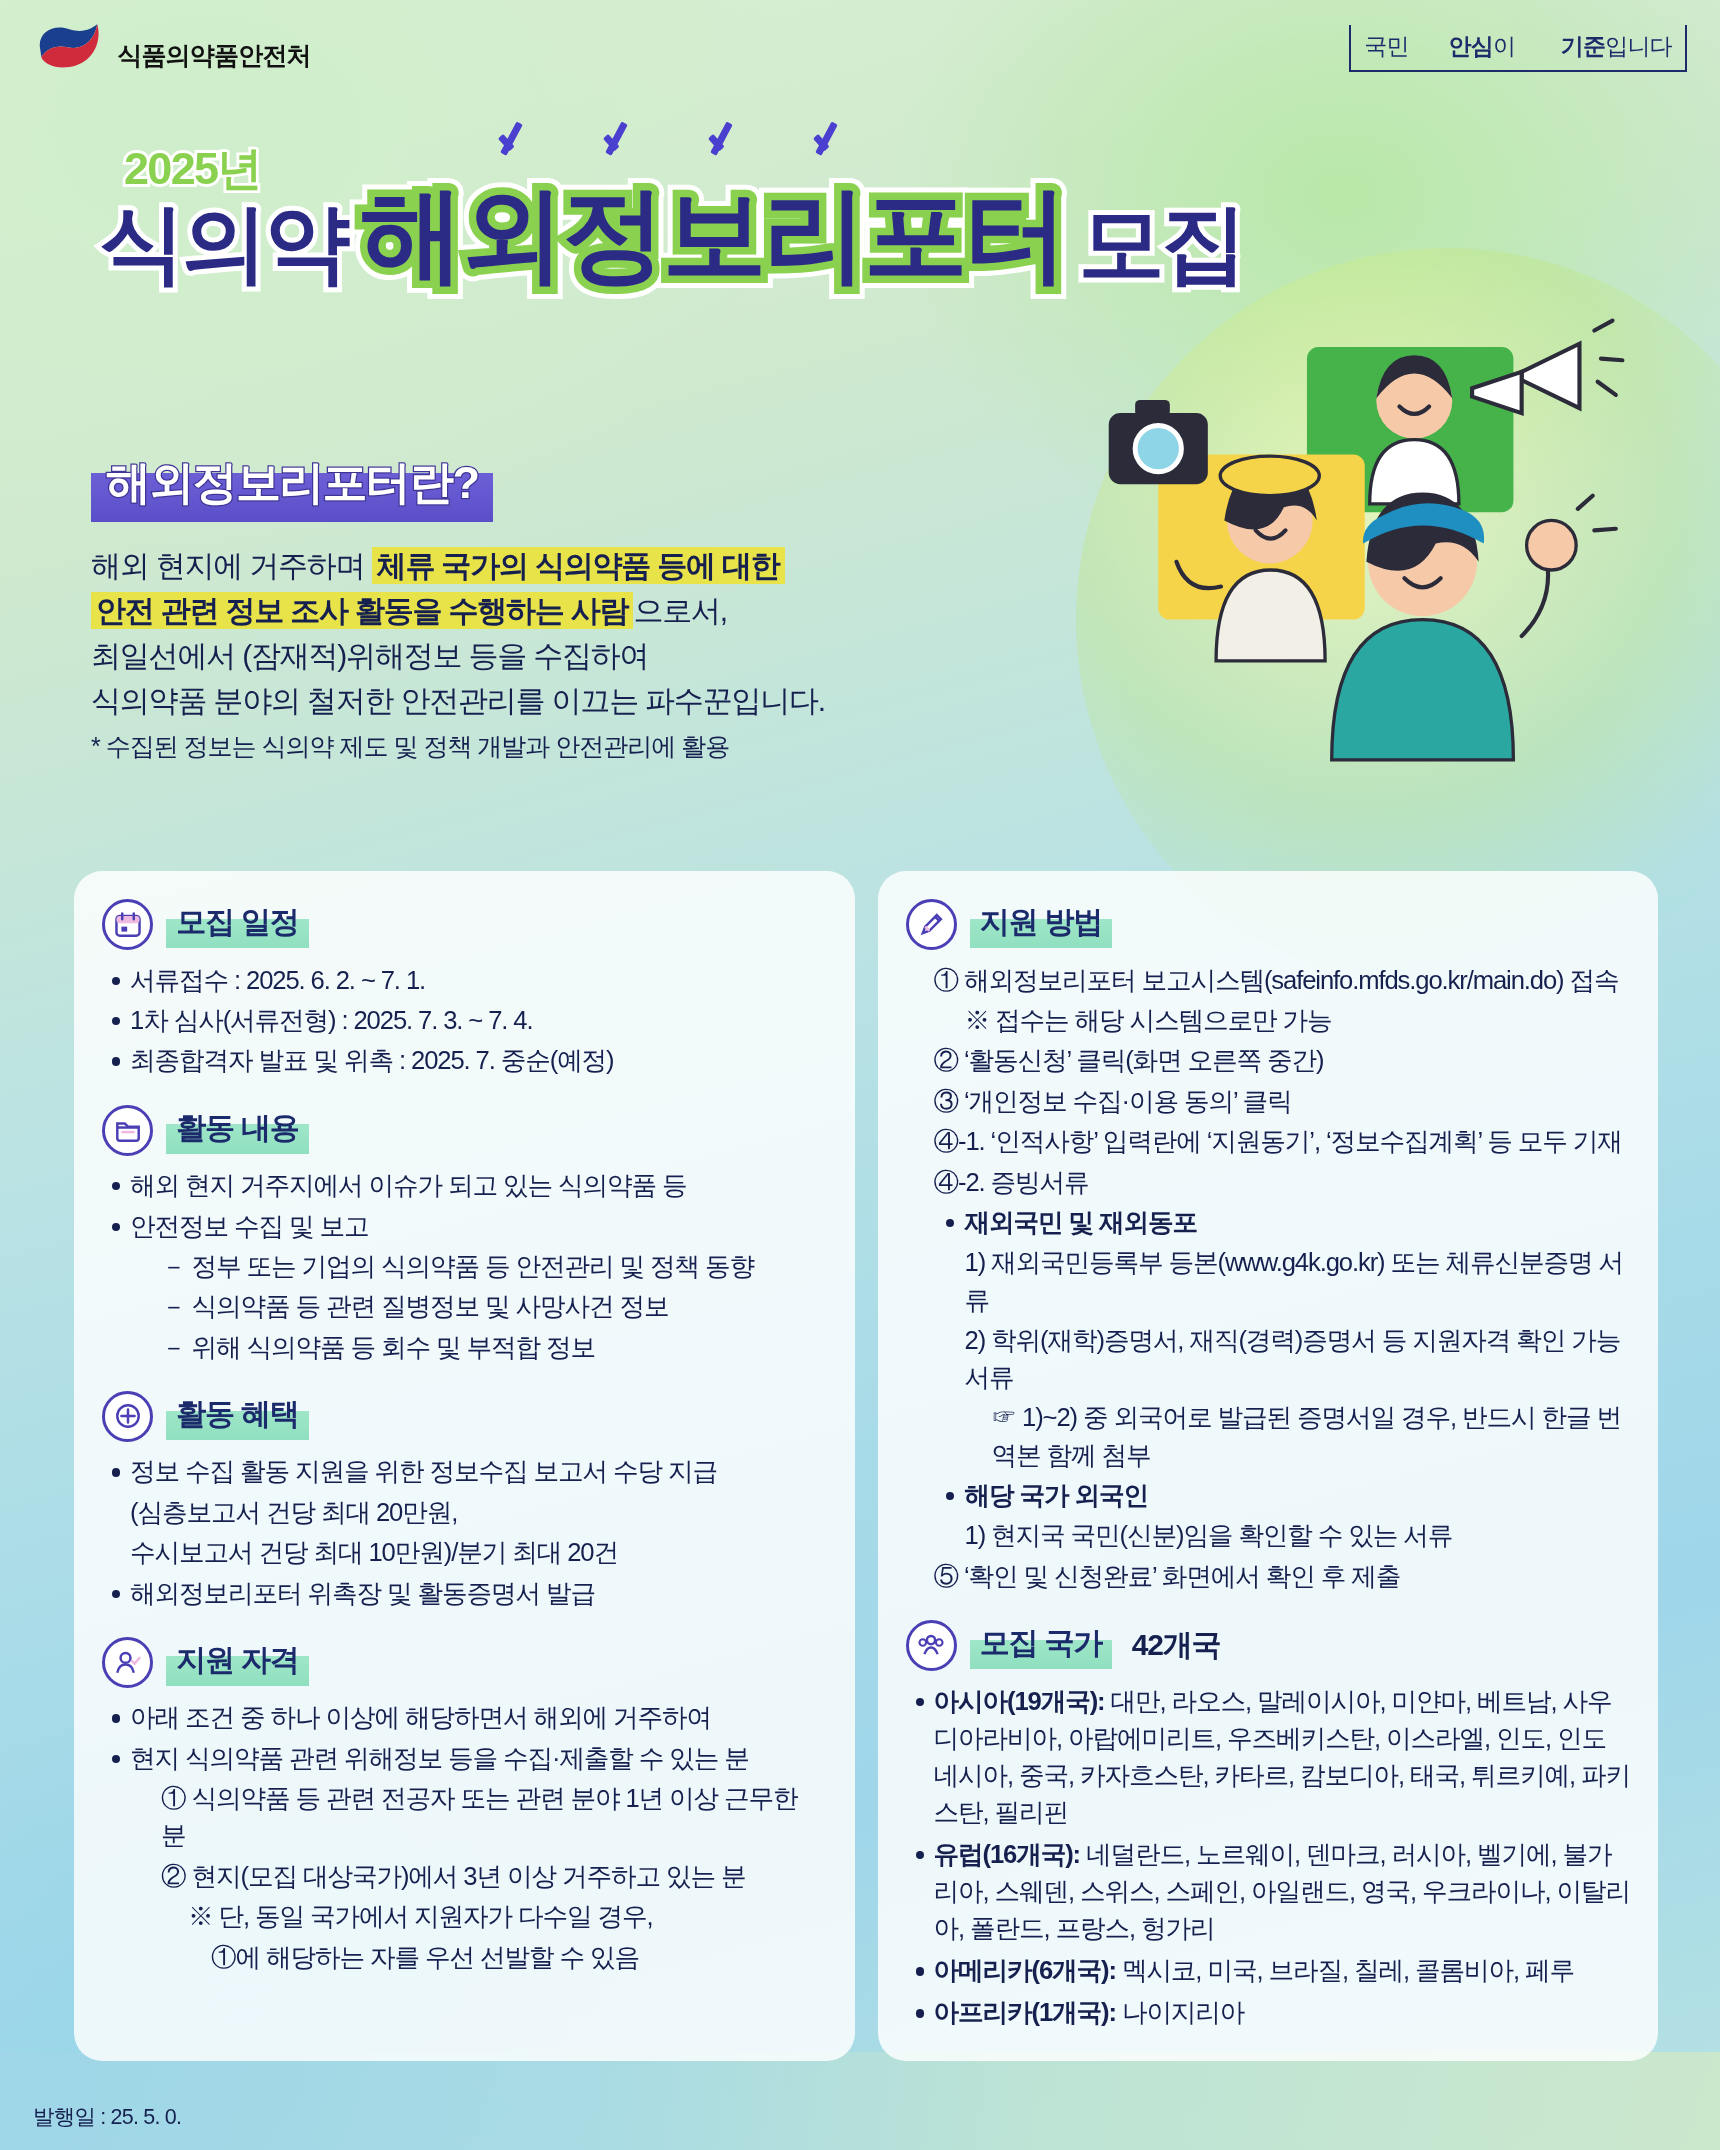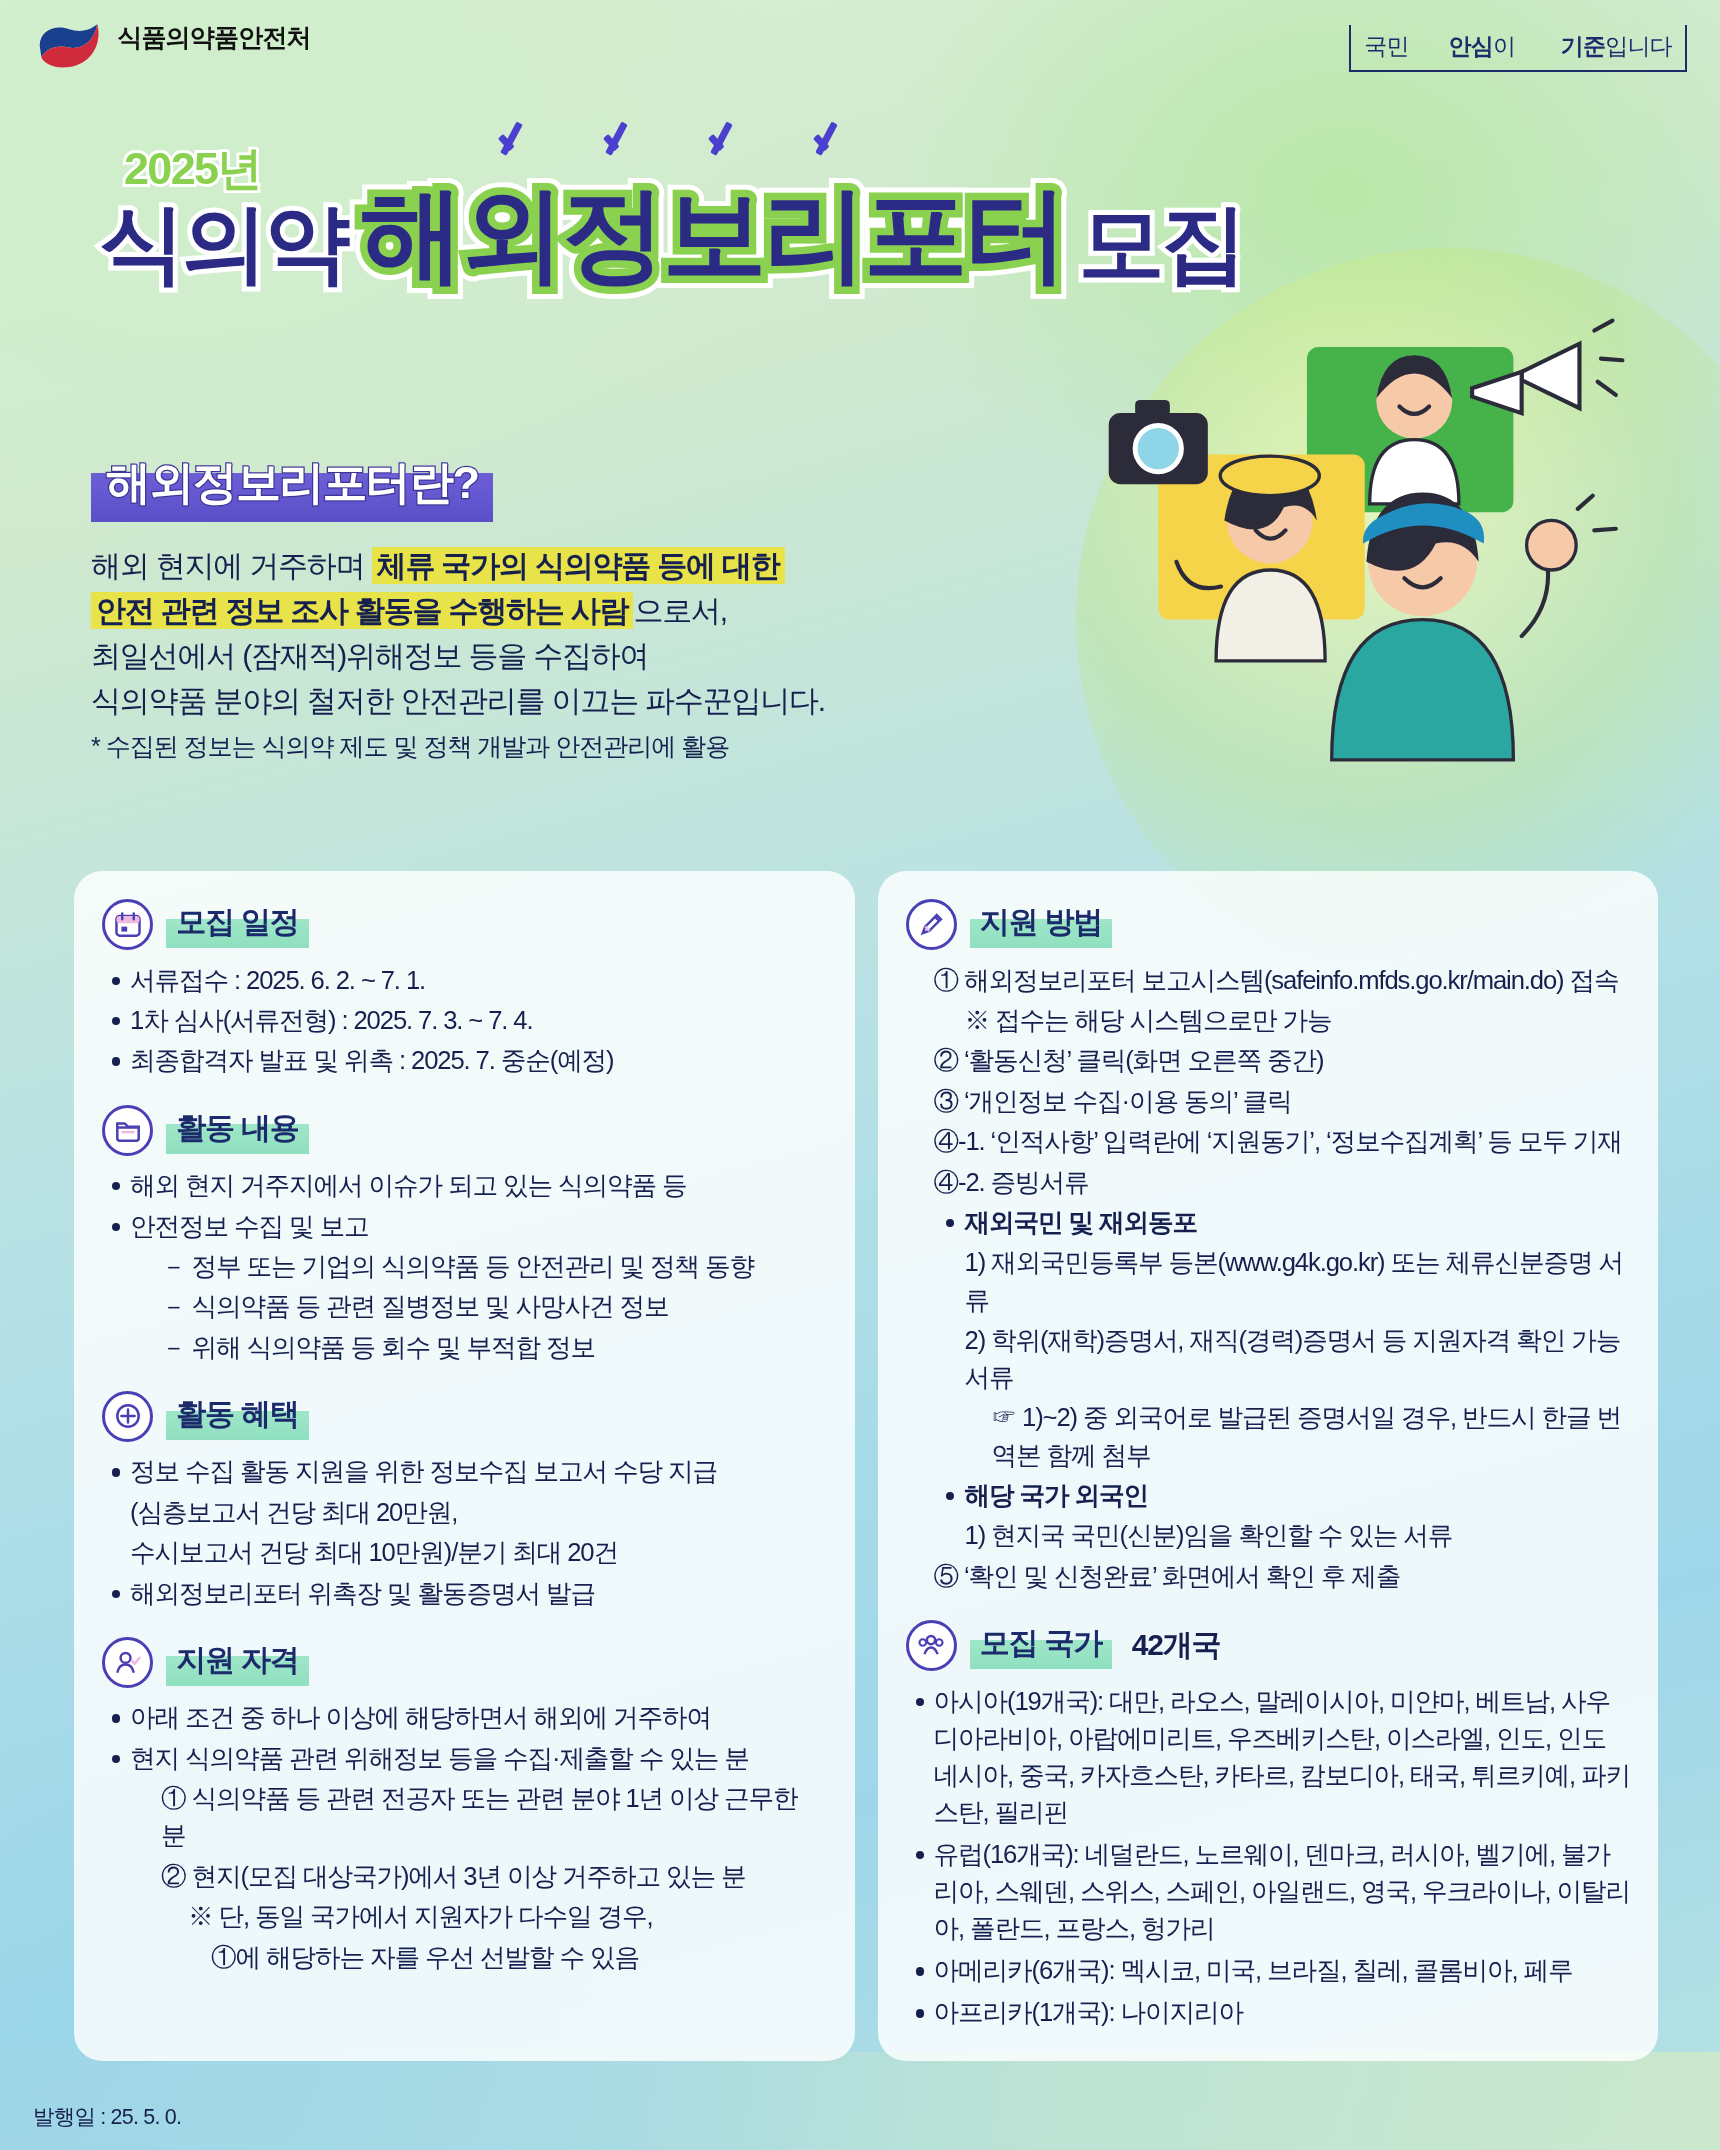--- a/index.html
+++ b/index.html
@@ -56,21 +56,21 @@
     top: 18px;
     left: 33px;
     right: 33px;
     height: 83px;
   }
   .gov-logo {
     position: absolute;
     left: 0;
     top: 3.3px;
     display: flex;
-    align-items: flex-start;
+    align-items: flex-end;
     gap: 13.2px;
   }
   .taegeuk {
     width: 71px;
     height: 51px;
     position: relative;
   }
   .taegeuk svg { display:block; }
   .gov-name {
     font-size: 25px;
@@ -338,21 +338,21 @@
   .country-line:before {
     content: "";
     position: absolute;
     left: 10px;
     top: 15px;
     width: 8.3px;
     height: 8.3px;
     border-radius: 50%;
     background: #15204f;
   }
-  .country-line b { font-weight: normal; }
+  .country-line b { font-weight: bold; }
   .country-line .names { display: inline; }
 
   .footer {
     position: absolute;
     left: 33px;
     bottom: 20px;
     font-size: 21.5px;
     color: #15204f;
     letter-spacing: -0.8px;
   }

